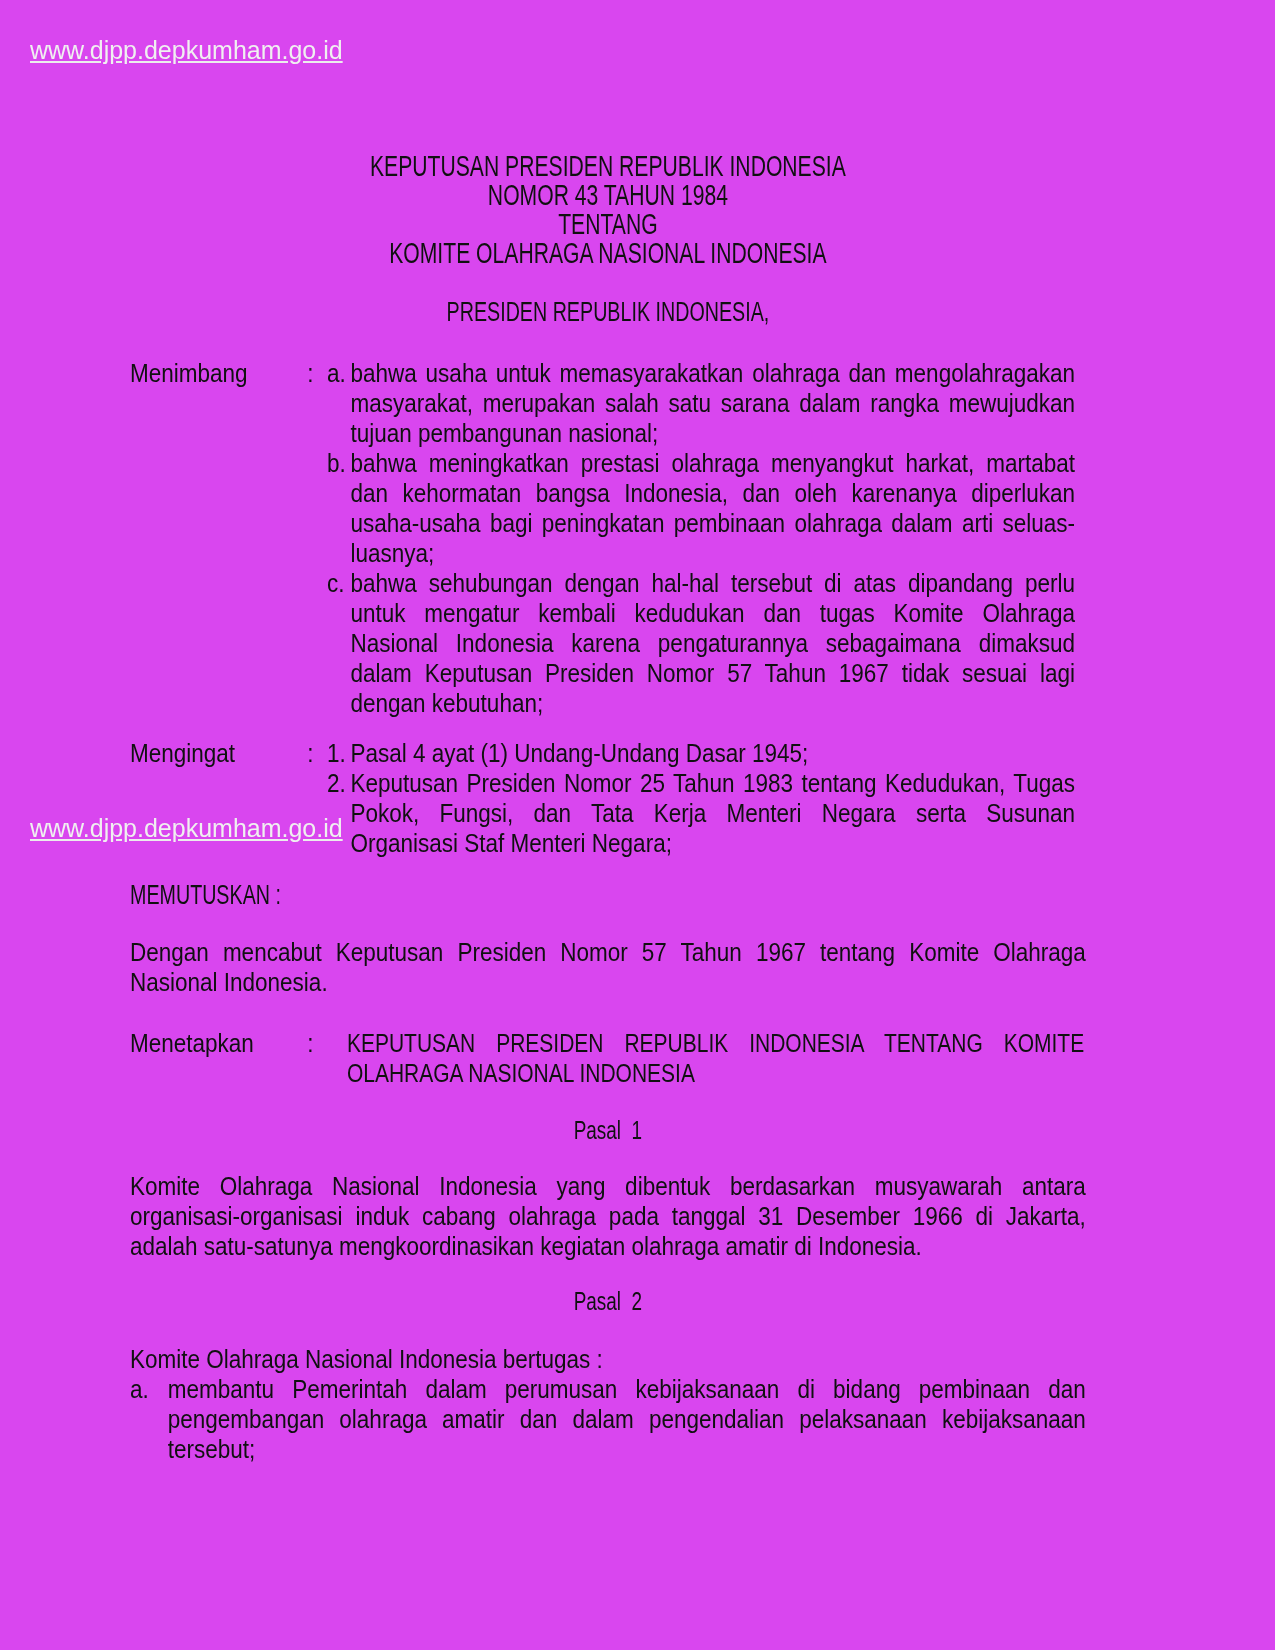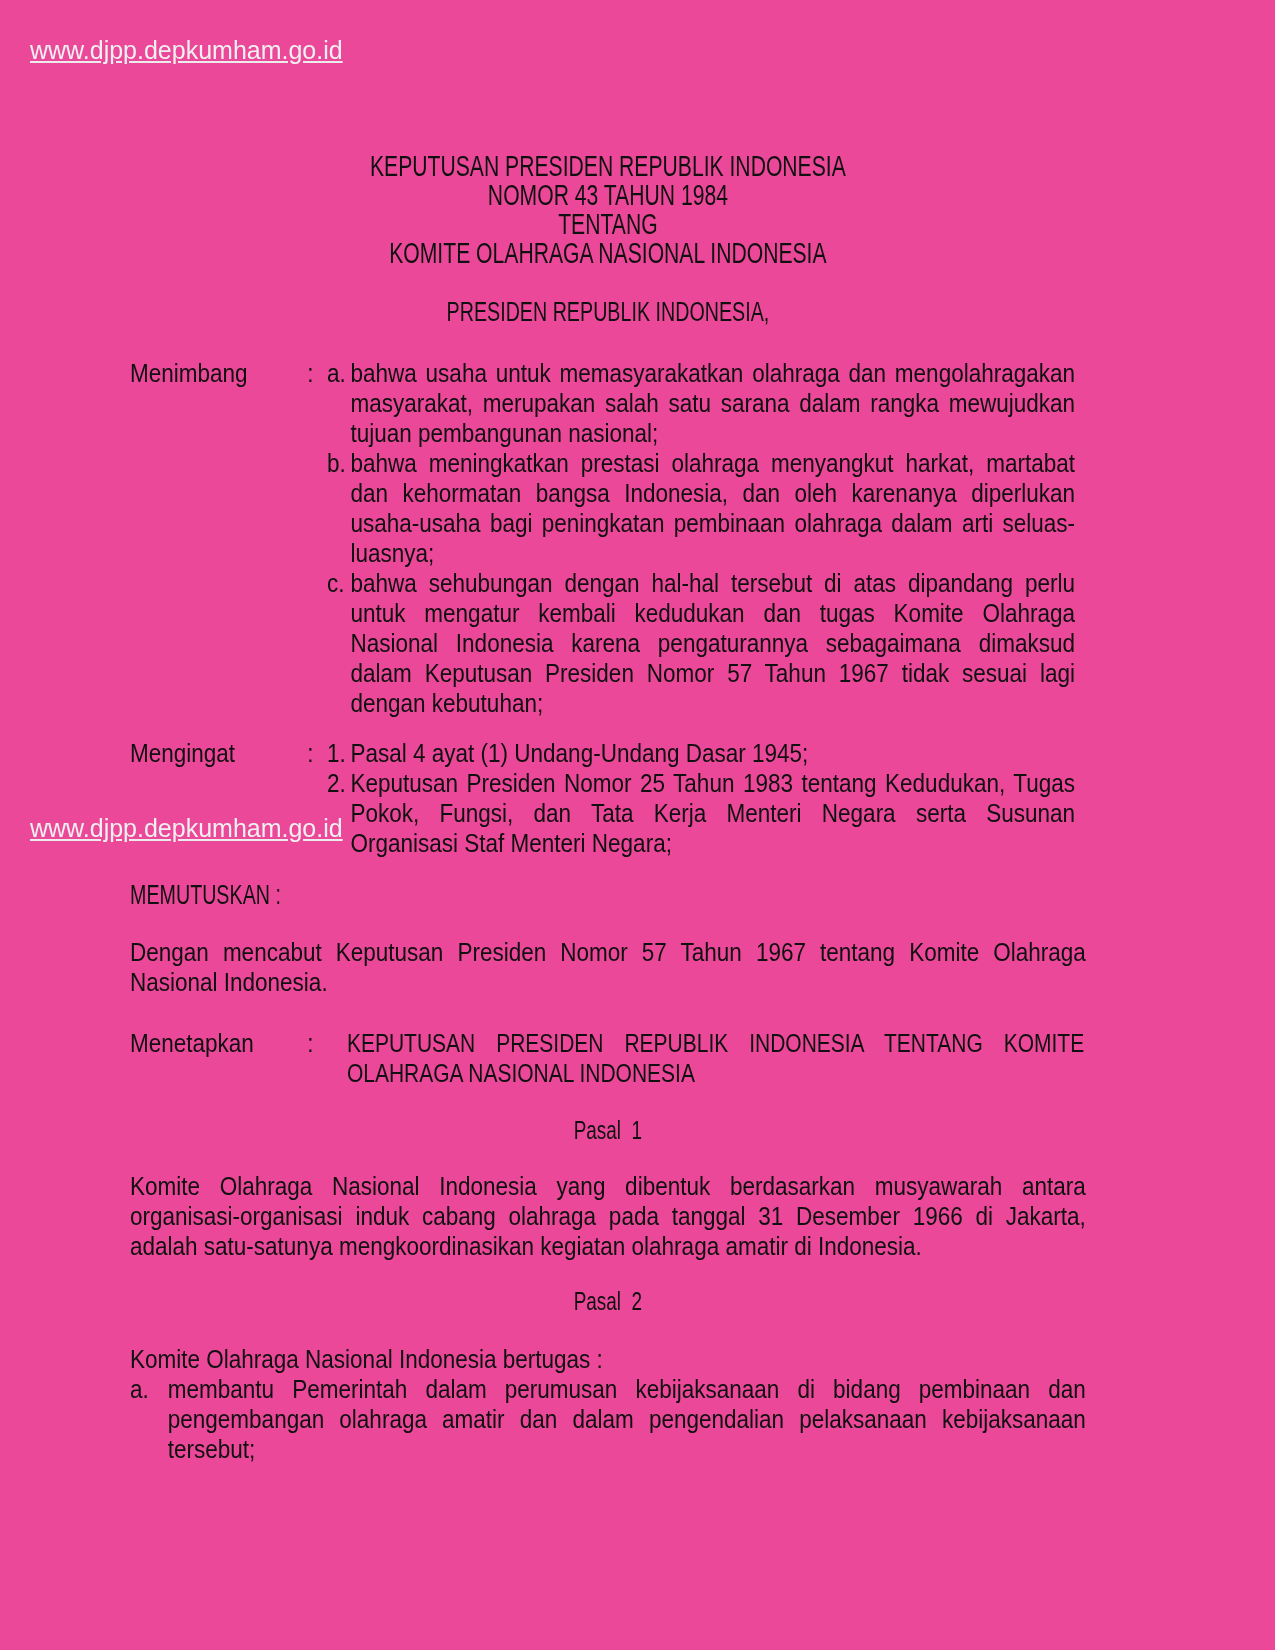--- a/index.html
+++ b/index.html
@@ -4,21 +4,21 @@
 <style>
   html, body {
     margin: 0;
     padding: 0;
     background: #ffffff;
   }
   .page {
     position: relative;
     width: 1275px;
     height: 1650px;
-    background: #ec4899;
+    background: #d946ef;
     overflow: hidden;
     font-family: "Liberation Sans", sans-serif;
     font-size: 25px;
     line-height: 30px;
     color: #101010;
   }
   
   .wm {
     position: absolute;
     left: 30px;

